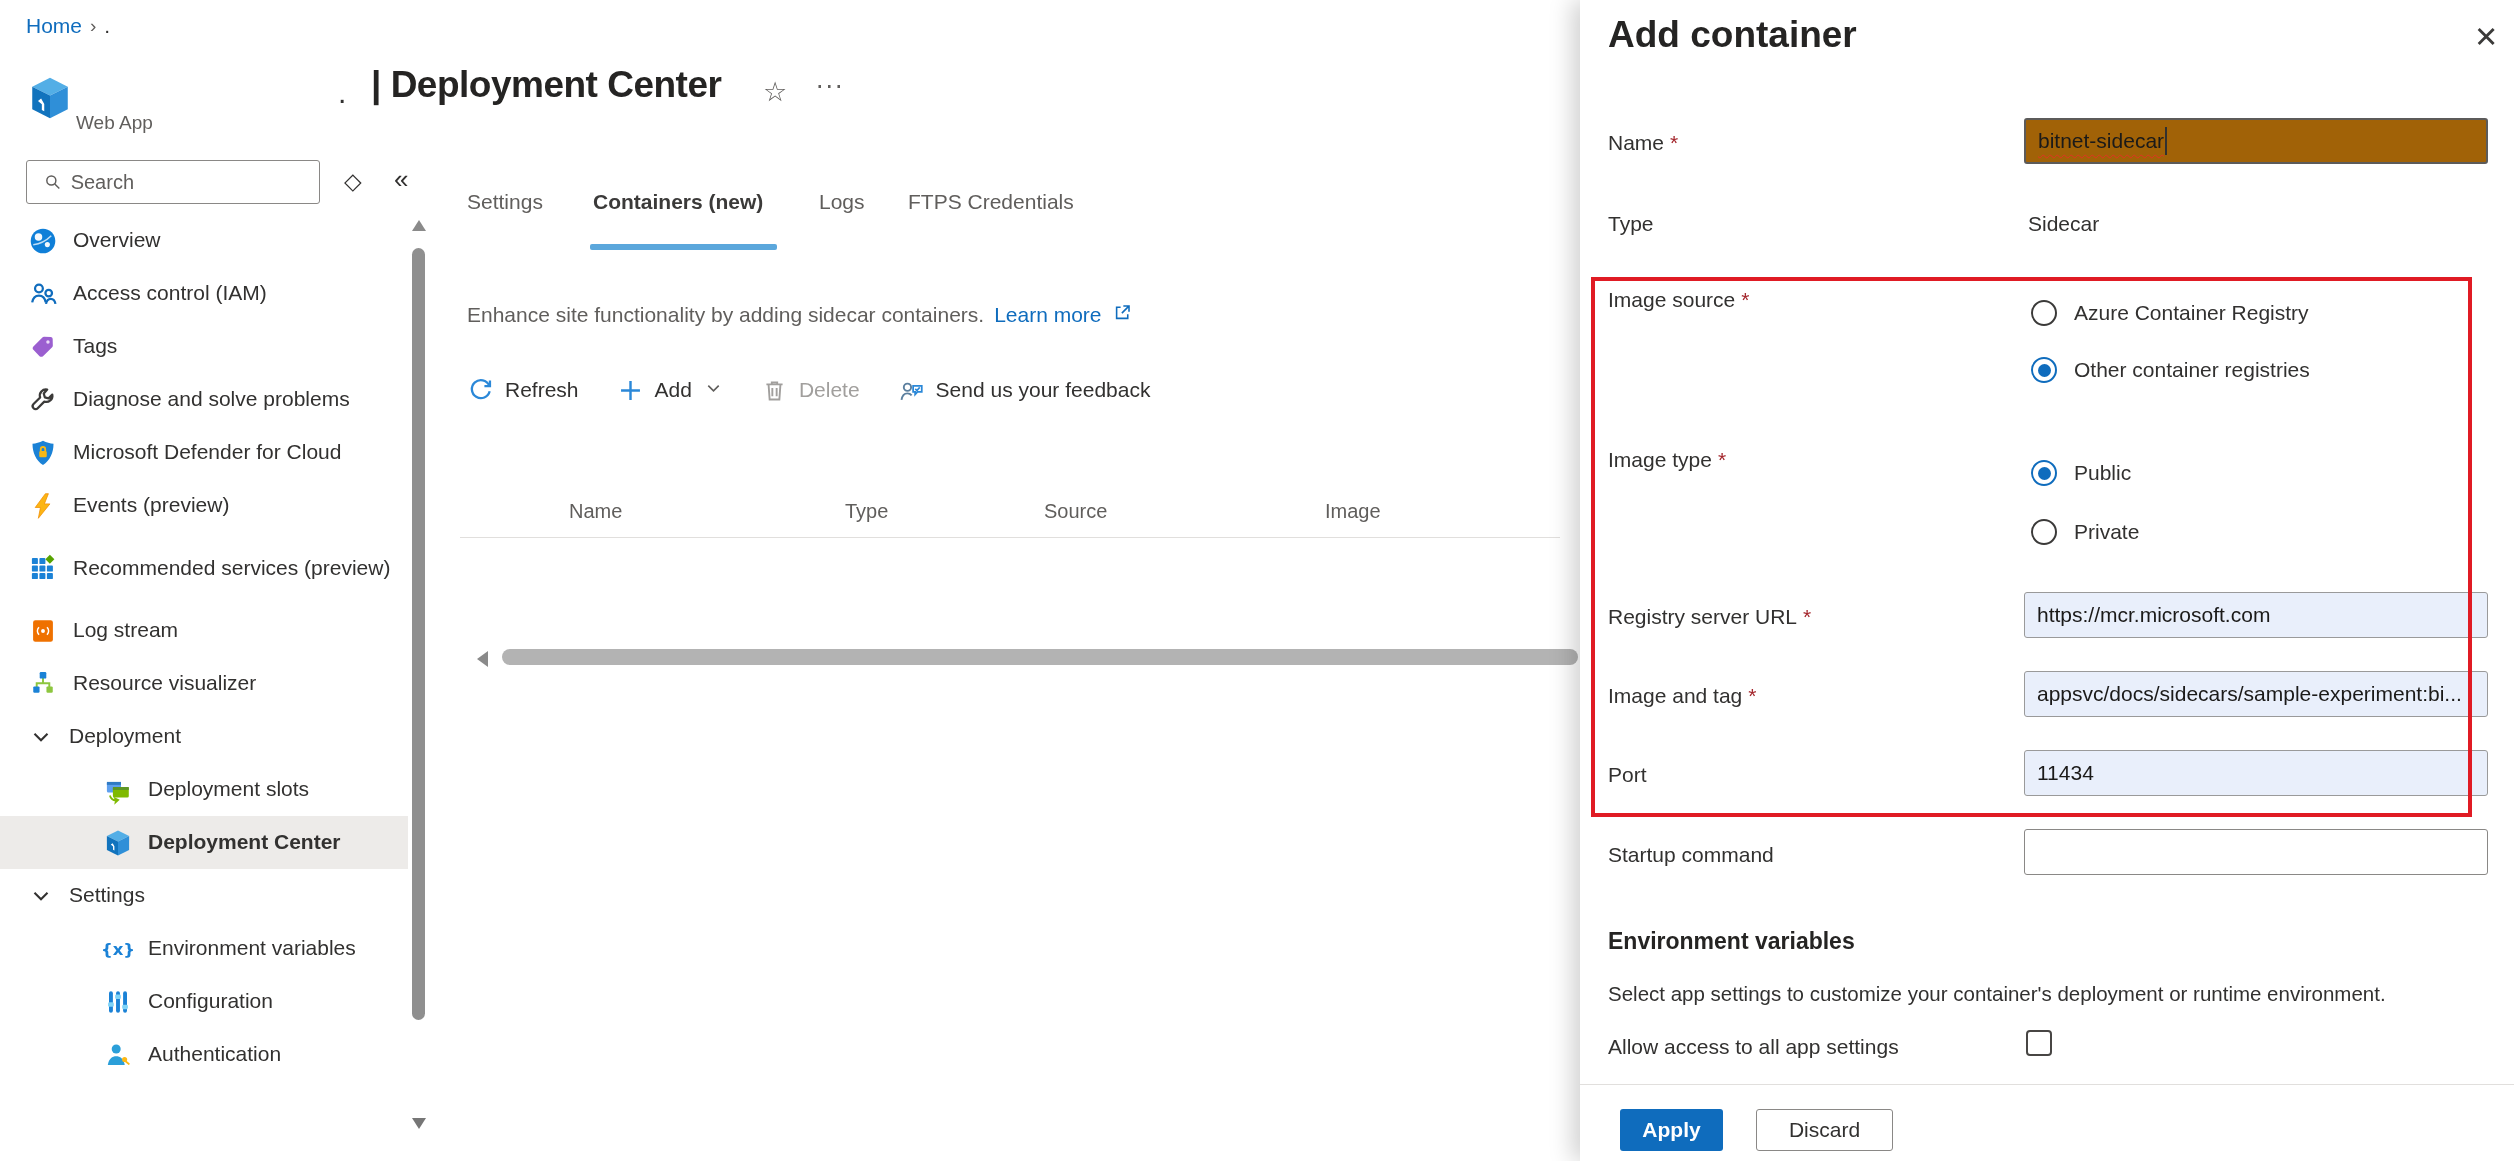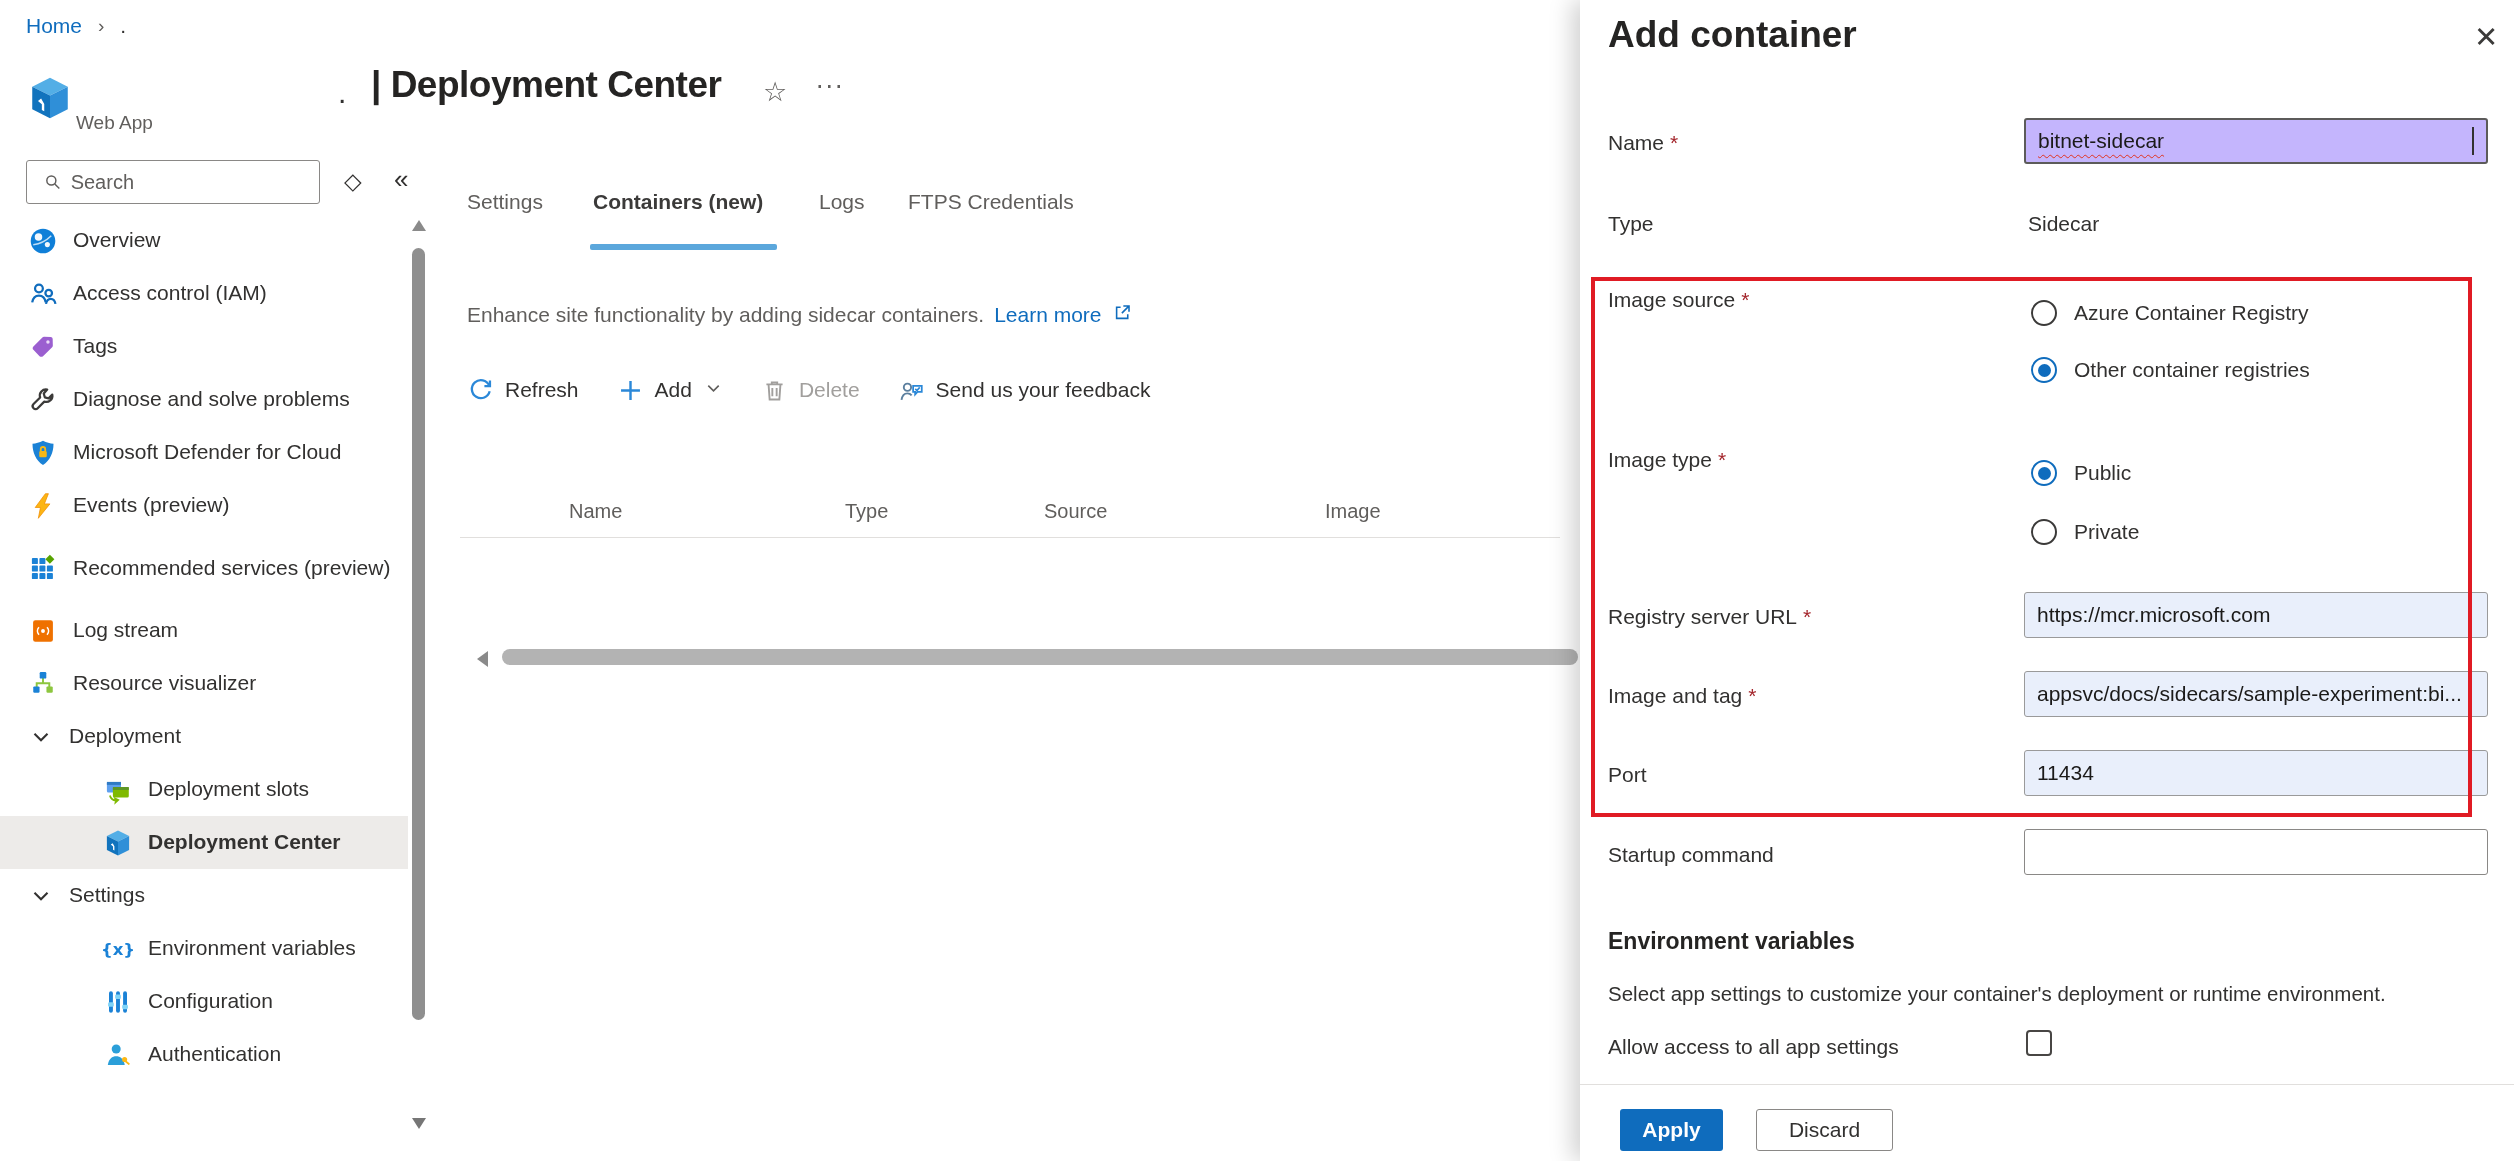--- a/index.html
+++ b/index.html
@@ -1,21 +1,21 @@
 <!DOCTYPE html>
 <html><head>
 <meta charset="utf-8">
 <style>
   * { margin:0; padding:0; box-sizing:border-box; }
   html,body { width:2514px; height:1161px; background:#fff; overflow:hidden;
               font-family:"Liberation Sans","DejaVu Sans",sans-serif; color:#323130; }
   .abs { position:absolute; }
 
   
-  .breadcrumb { top:14px; left:26px; font-size:21px; display:flex; align-items:center; gap:16px; }
+  .breadcrumb { top:14px; left:26px; font-size:21px; display:flex; align-items:center; gap:8px; }
   .crumb-link { color:#0f6cbd; cursor:pointer; }
   .crumb-sep { color:#605e5c; font-size:19px; }
   .crumb-cur { color:#323130; }
 
   .appicon { top:74px; left:26px; width:48px; height:48px; }
   .app-type { top:112px; left:76px; font-size:19px; color:#605e5c; }
   .page-title { top:64px; left:371px; font-size:37px; font-weight:600; color:#252423; letter-spacing:-0.5px; }
   .title-dot { top:76px; left:338px; font-size:30px; color:#323130; }
   .star { top:76px; left:763px; font-size:27px; color:#605e5c; cursor:pointer; }
   .more { top:64px; left:816px; font-size:27px; color:#605e5c; letter-spacing:2px; cursor:pointer; }
@@ -79,21 +79,21 @@
   .panel-close { top:20px; left:894px; font-size:29px; color:#3b3a39; cursor:pointer; }
 
   .flabel { left:28px; font-size:21px; color:#323130; white-space:nowrap; }
   .req { color:#a4262c; margin-left:6px; position:static; }
   .fvalue { left:448px; font-size:21px; color:#323130; }
 
   .finput { left:444px; width:464px; height:46px; border:1px solid #9a9a9a; border-radius:3px;
             background:#e9effb; display:flex; align-items:center; padding:0 12px;
             font-size:21px; color:#1b1a19; white-space:nowrap; overflow:hidden; }
   .finput span { position:static; }
-  .finput.focused { border:2px solid #5c5b5a; background:#c4b5fd;justify-content:space-between; }
+  .finput.focused { border:2px solid #5c5b5a; background:#a16207; }
   .finput.empty { background:#fff; border-color:#8a8886; }
   .squiggle { text-decoration:underline; text-decoration-style:wavy; text-decoration-color:#e0331f;
               text-decoration-thickness:1px; text-underline-offset:6px; }
   .caret { display:inline-block; width:2px; height:28px; background:#323130; margin-left:1px; position:static; }
 
   .radio-row { display:flex; align-items:center; gap:17px; left:451px; cursor:pointer; }
   .radio-row * { position:static; }
   .radio { width:26px; height:26px; border-radius:50%; border:2px solid #3b3a39; background:#fff; flex:0 0 26px; }
   .radio.on { border-color:#0f6cbd; display:flex; align-items:center; justify-content:center; }
   .radio.on::after { content:""; width:13px; height:13px; border-radius:50%; background:#0f6cbd; }

